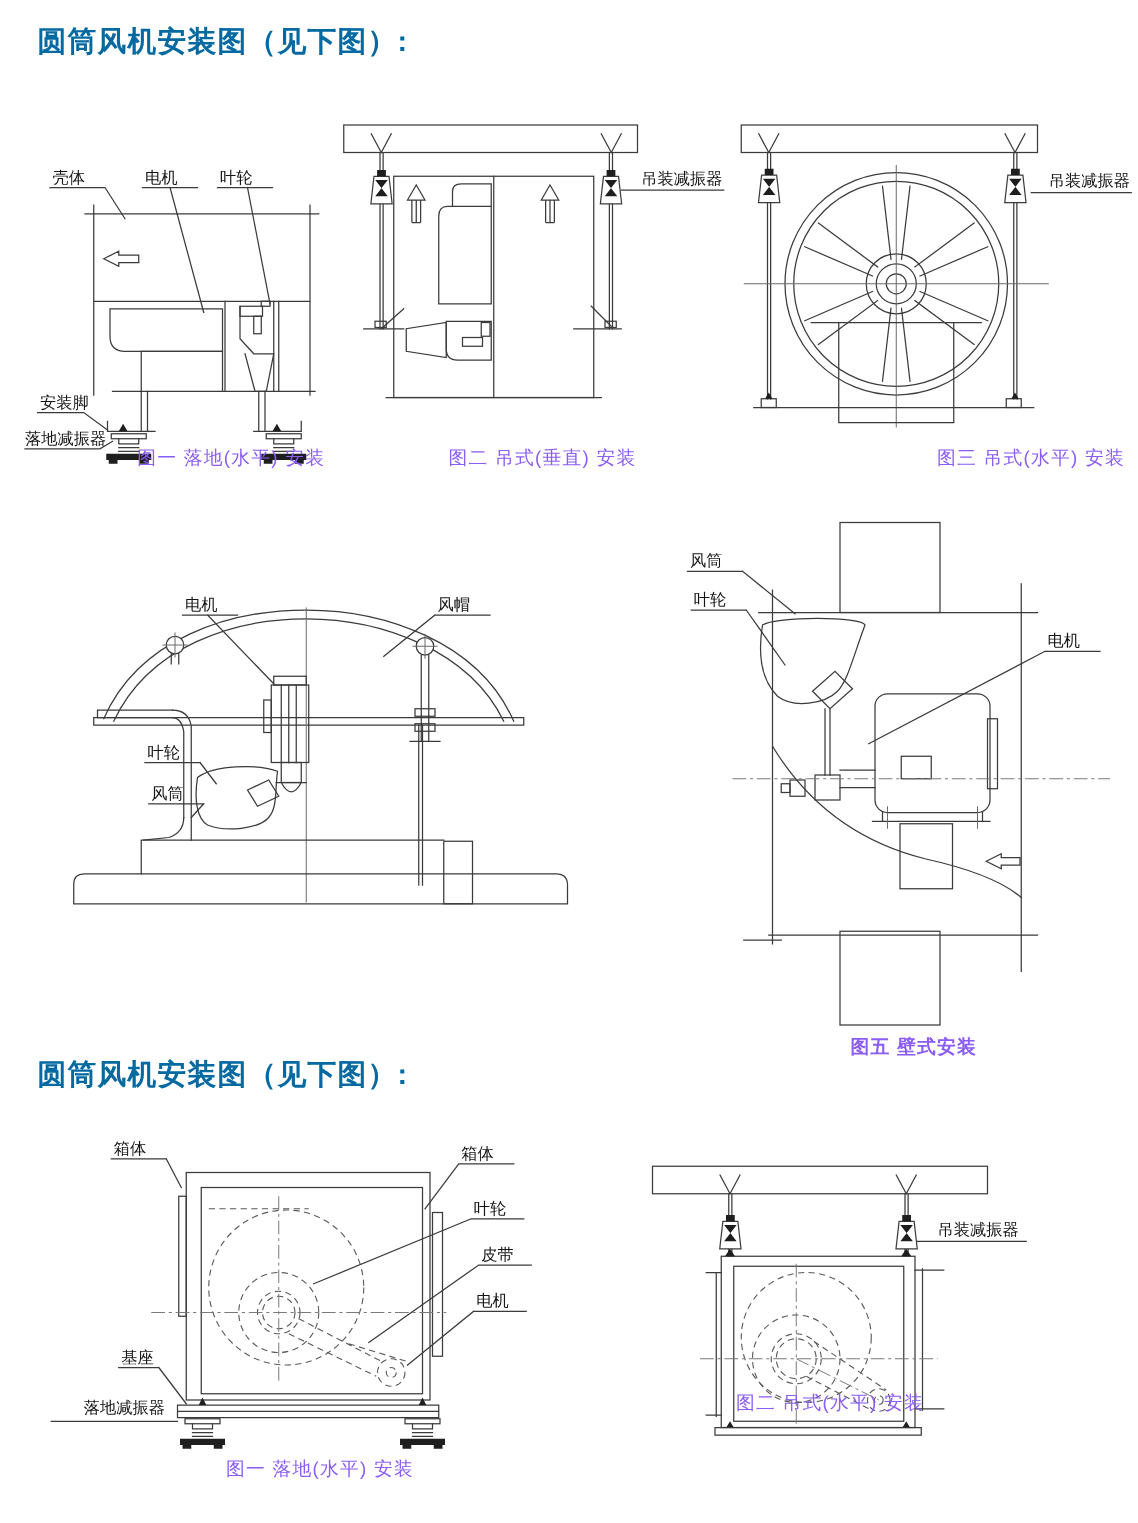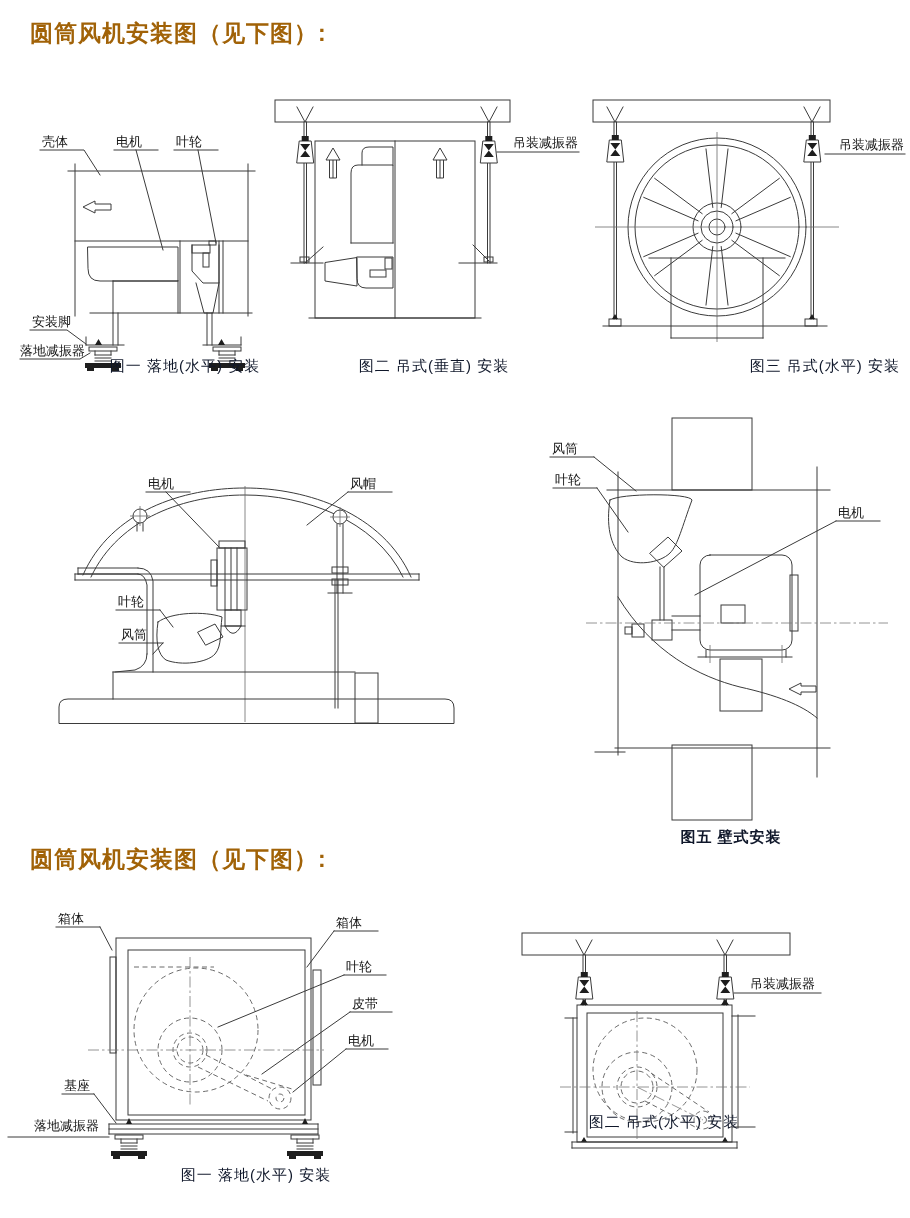--- a/index.html
+++ b/index.html
@@ -1,20 +1,20 @@
 <!DOCTYPE html>
 <html><head>
 <meta charset="utf-8">
 <style>
   html,body{margin:0;padding:0;background:#fff;}
   .page{position:relative;width:910px;height:1218px;background:#fff;overflow:hidden;
         font-family:"Liberation Sans","DejaVu Sans",sans-serif;}
-  .sec-title{position:absolute;font-size:23px;font-weight:bold;color:#a16207;letter-spacing:1px;white-space:nowrap;}
+  .sec-title{position:absolute;font-size:23px;font-weight:bold;color:#0369a1;letter-spacing:1px;white-space:nowrap;}
   .fig{position:absolute;}
-  .caption{position:absolute;width:300px;text-align:center;font-size:15px;color:#0f172a;letter-spacing:1px;white-space:nowrap;}
+  .caption{position:absolute;width:300px;text-align:center;font-size:15px;color:#8b5cf6;letter-spacing:1px;white-space:nowrap;}
   svg{display:block;overflow:visible;}
   .ln{fill:none;stroke:#3b3b3b;stroke-width:1;stroke-linecap:square;stroke-linejoin:miter;}
   .lnw{fill:#fff;stroke:#3b3b3b;stroke-width:1;}
   .thin{fill:none;stroke:#6a6a6a;stroke-width:0.8;}
   .dash{fill:none;stroke:#5a5a5a;stroke-width:0.9;stroke-dasharray:5 3.5;}
   .cl{fill:none;stroke:#7a7a7a;stroke-width:0.8;stroke-dasharray:11 3 2.5 3;}
   .dark{fill:#1e1e1e;stroke:none;}
   text.lbl{font-size:13px;fill:#151515;font-family:"Liberation Sans","DejaVu Sans",sans-serif;}
 </style>
 </head>
@@ -277,21 +277,21 @@
       <path class="ln" d="M10,52 H54 M54,52 L96,86 M13,83 H57 M57,83 L88,127 M296,116 H340 M296,116 L155,190"></path>
       <text class="lbl" x="12" y="48">风筒</text>
       <text class="lbl" x="15" y="79">叶轮</text>
       <text class="lbl" x="298" y="112">电机</text>
     </g>
   </svg>
   </div>
 
   <div class="sec-title" style="left:30px;top:844px;">圆筒风机安装图（见下图）:</div>
 
-  <div class="fig" style="left:8px;top:905px;text-align:center;">
+  <div class="fig" style="left:41px;top:905px;text-align:center;">
   <svg width="420" height="260" viewBox="0 0 420 260">
     <g>
       <rect class="ln" x="108" y="33" width="195" height="182"></rect>
       <rect class="ln" x="120" y="45" width="177" height="165"></rect>
       <rect class="ln" x="102" y="52" width="6" height="96"></rect>
       <rect class="ln" x="305" y="65" width="8" height="115"></rect>
     </g>
     <g>
       <circle class="dash" cx="188" cy="125" r="62"></circle>
       <path class="dash" d="M126,62 H206"></path>

